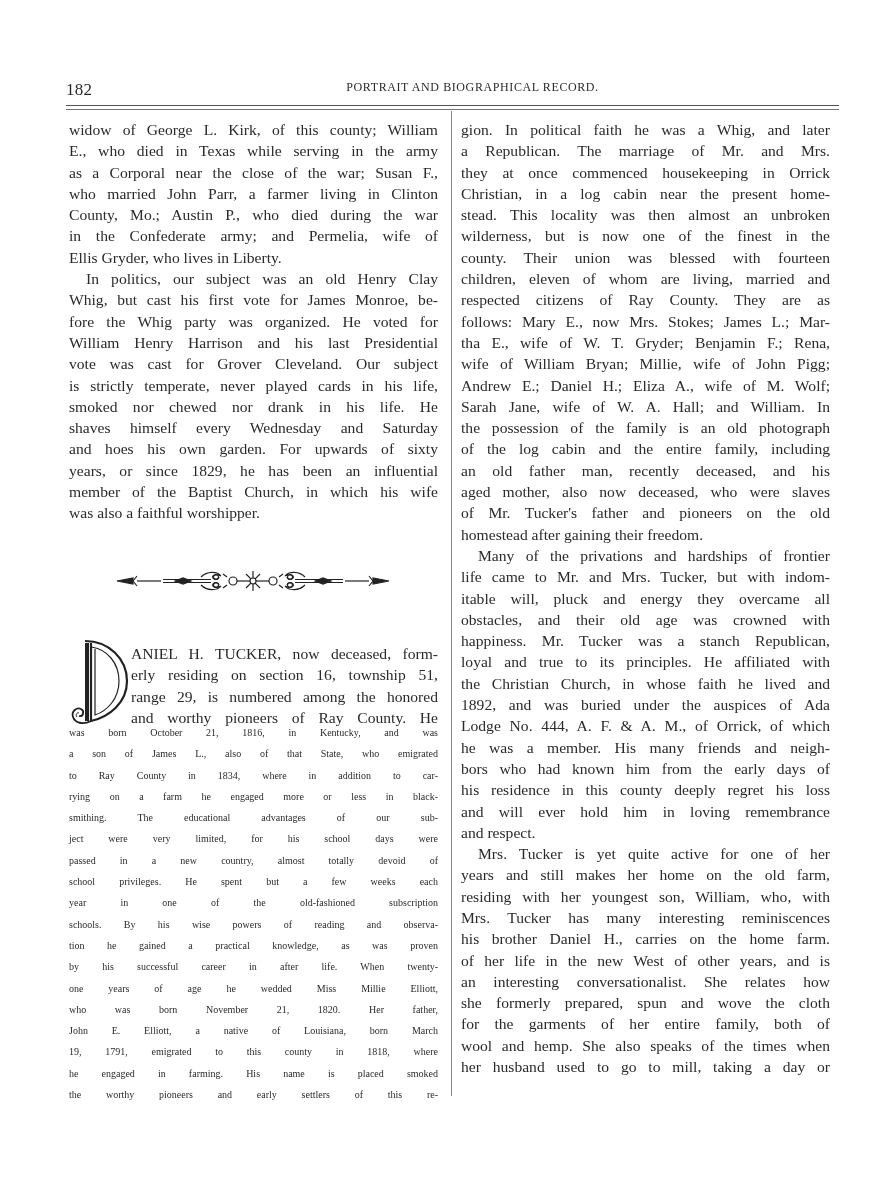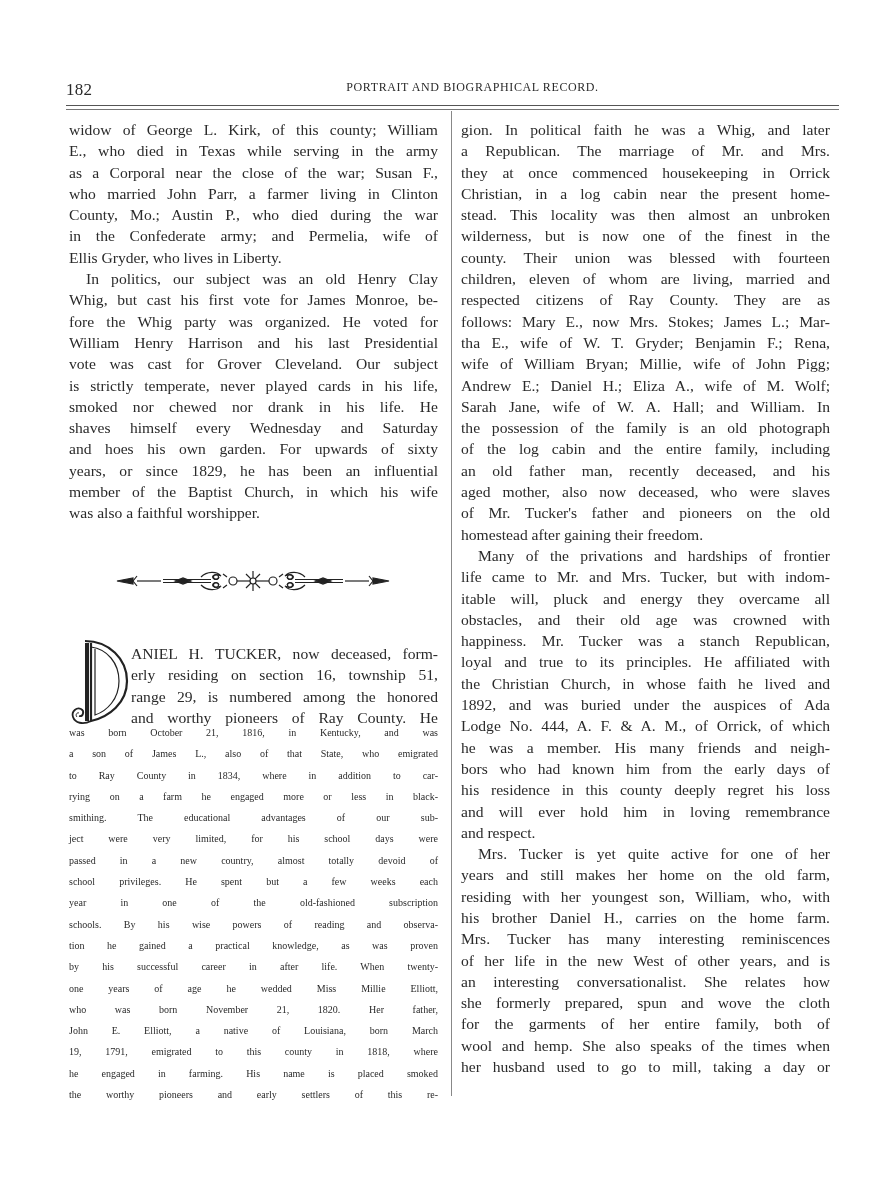--- a/index.html
+++ b/index.html
@@ -187,22 +187,22 @@
       <span class="line">he was a member. His many friends and neigh-</span>
       <span class="line">bors who had known him from the early days of</span>
       <span class="line">his residence in this county deeply regret his loss</span>
       <span class="line">and will ever hold him in loving remembrance</span>
       <span class="line last">and respect.</span>
     </p>
   <p id="right-p3">
       <span class="line" style="padding-left: 17px;">Mrs. Tucker is yet quite active for one of her</span>
       <span class="line">years and still makes her home on the old farm,</span>
       <span class="line">residing with her youngest son, William, who, with</span>
+      <span class="line">Mrs. Tucker has many interesting reminiscences</span>
       <span class="line">his brother Daniel H., carries on the home farm.</span>
-      <span class="line">Mrs. Tucker has many interesting reminiscences</span>
       <span class="line">of her life in the new West of other years, and is</span>
       <span class="line">an interesting conversationalist. She relates how</span>
       <span class="line">she formerly prepared, spun and wove the cloth</span>
       <span class="line">for the garments of her entire family, both of</span>
       <span class="line">wool and hemp. She also speaks of the times when</span>
       <span class="line">her husband used to go to mill, taking a day or</span>
     </p>
 </div>
 
 </body></html>

